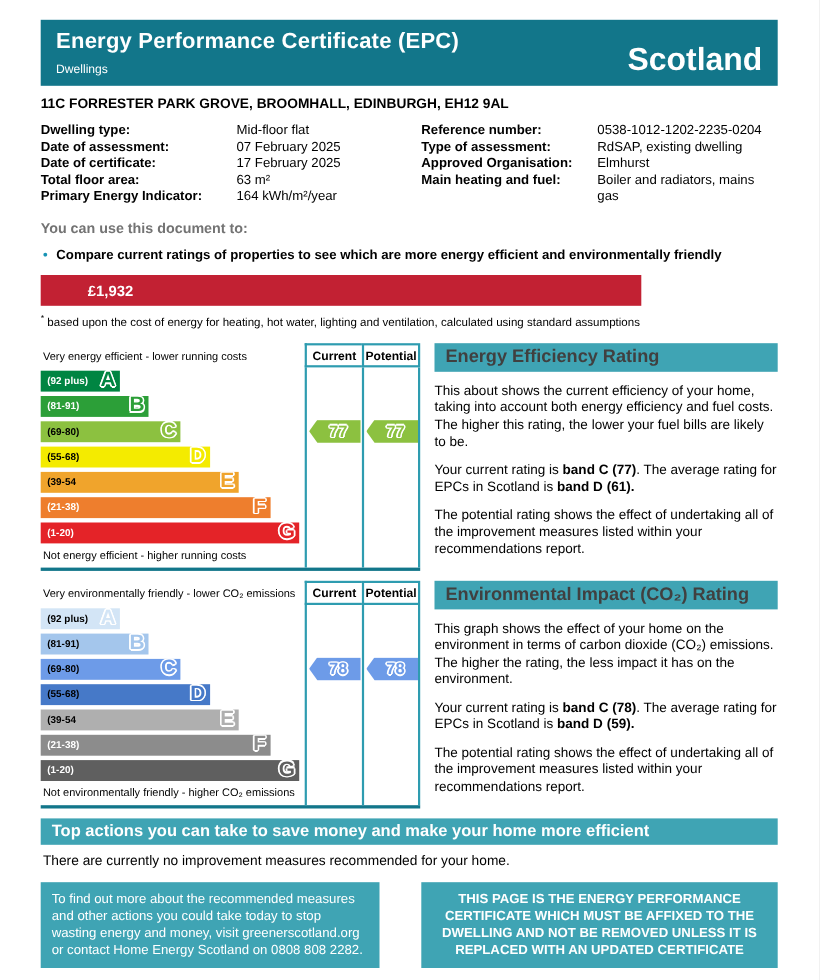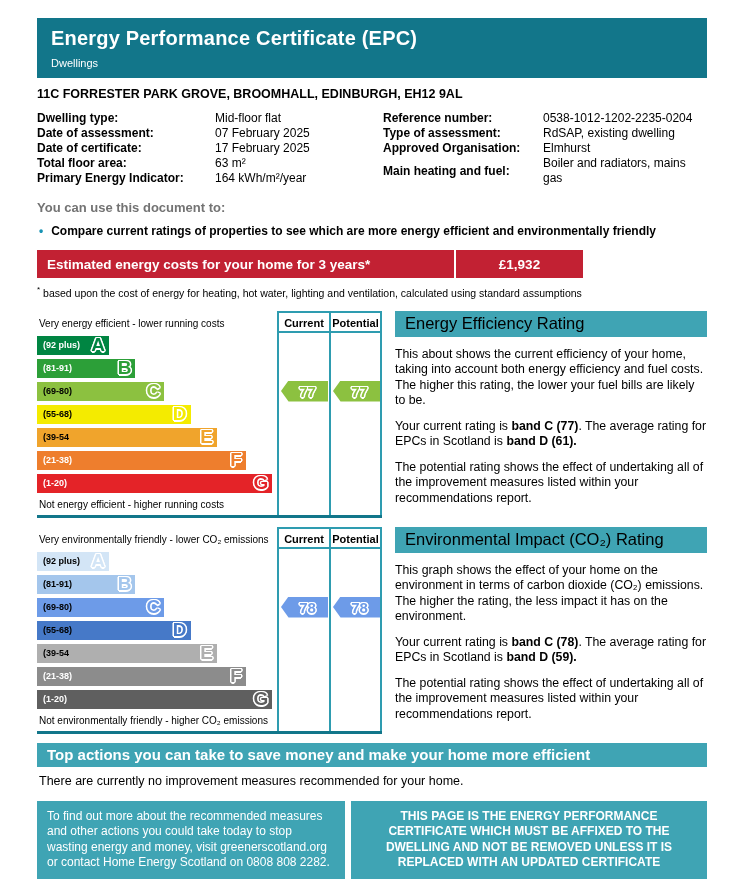--- a/index.html
+++ b/index.html
@@ -18,21 +18,21 @@
   .hdr-title { font-size: 20px; font-weight: bold; letter-spacing: .2px; text-align: center; }
   .hdr-sub { font-size: 11px; margin-top: 7px; }
   .hdr-region { font-size: 29px; font-weight: bold; align-self: center; margin-top: 12px; }
 
   .address { font-size: 12.5px; font-weight: bold; margin: 9px 0 10px 0; }
 
   
   .details { display: flex; font-size: 12px; line-height: 15px; }
   .dcol-left { width: 346px; flex: none; }
   .dcol-right { flex: 1; }
-  .drow { display: flex; align-items: center; }
+  .drow { display: flex; }
   .dcol-left .dlabel { width: 178px; flex: none; font-weight: bold; }
   .dcol-right .dlabel { width: 160px; flex: none; font-weight: bold; }
   .dvalue { flex: 1; }
 
   .use-heading { color:#737373; font-weight: bold; font-size: 13px; margin: 14px 0 9px 0; }
   .bullet-line { display: flex; font-size: 12px; font-weight: bold; margin-bottom: 12px; }
   .bullet-dot { color:#1793B4; margin: 0 8px 0 2px; font-size: 12px; }
 
   
   .cost-bar { display: flex; width: 546px; background:#C22133; color:#fff; font-weight:bold; height: 28px; }
@@ -61,41 +61,42 @@
   .col-body { grid-row: 2; position: relative; border-left: 2px solid #2E9CB0; }
   .col-body.last { border-right: 2px solid #2E9CB0; }
   .arrow { position: absolute; left: 2px; width: 47px; height: 21px;
            clip-path: polygon(16% 0, 100% 0, 100% 100%, 16% 100%, 0 50%);
            display:flex; align-items:center; justify-content:center; padding-left: 6px; }
   .arrow-num { font-size: 15px; font-weight: bold;
     text-shadow: -1px -1px 0 #fff, 1px -1px 0 #fff, -1px 1px 0 #fff, 1px 1px 0 #fff,
                  -1.5px 0 0 #fff, 1.5px 0 0 #fff, 0 -1.5px 0 #fff, 0 1.5px 0 #fff; }
 
   .panel { flex: 1; margin-left: 13px; }
-  .panel-title { background:#3FA4B4; color:#000000; font-weight:normal; font-size: 16.5px; padding: 3px 10px 4px 10px; }
+  .panel-title { background:#3FA4B4; color:#404040; font-weight:bold; font-size: 16.5px; padding: 3px 10px 4px 10px; }
   .panel p { font-size: 12.3px; line-height: 15.5px; margin-top: 10px; }
 
   
   .top-actions { background:#3FA4B4; color:#fff; font-weight:bold; font-size: 15px; padding: 3px 10px 4px 10px; margin-top: 4px; }
   .no-measures { font-size: 12.5px; margin: 7px 0 13px 2px; }
   .footer-boxes { display: flex; justify-content: space-between; }
   .fbox { background:#3FA4B4; color:#fff; font-size: 12px; line-height: 15.5px; }
   .fbox-left { width: 308px; padding: 8px 10px; }
-  .fbox-right { width: 356px; padding: 8px 14px; font-weight: bold; text-align: center; display:flex; align-items:center; }
+  .fbox-right { width: 324px; padding: 8px 14px; font-weight: bold; text-align: center; display:flex; align-items:center; }
 </style>
 </head>
 <body>
 
 <div class="page">
 
   <div class="hdr">
     <div>
       <div class="hdr-title">Energy Performance Certificate (EPC)</div>
       <div class="hdr-sub">Dwellings</div>
     </div>
+    <div class="hdr-region">Scotland</div>
   </div>
 
   <div class="address">11C FORRESTER PARK GROVE, BROOMHALL, EDINBURGH, EH12 9AL</div>
 
   <div class="details">
     <div class="dcol-left">
       <div class="drow">
         <span class="dlabel">Dwelling type:</span>
         <span class="dvalue">Mid-floor flat</span>
       </div>
@@ -136,21 +137,20 @@
     </div>
   </div>
 
   <div class="use-heading">You can use this document to:</div>
   <div class="bullet-line">
     <span class="bullet-dot">•</span>
     <span>Compare current ratings of properties to see which are more energy efficient and environmentally friendly</span>
   </div>
 
   <div class="cost-bar">
-    <div class="cost-label">Estimated energy costs for your home for 3 years*</div>
     <div class="cost-value">£1,932</div>
   </div>
   <div class="footnote"><sup>*</sup><span> based upon the cost of energy for heating, hot water, lighting and ventilation, calculated using standard assumptions</span></div>
 
   <div class="section">
     <div class="chart">
       <div class="top-label">Very energy efficient - lower running costs</div>
       <div class="col-head">Current</div>
       <div class="col-head last">Potential</div>
       <div class="bands-area">

